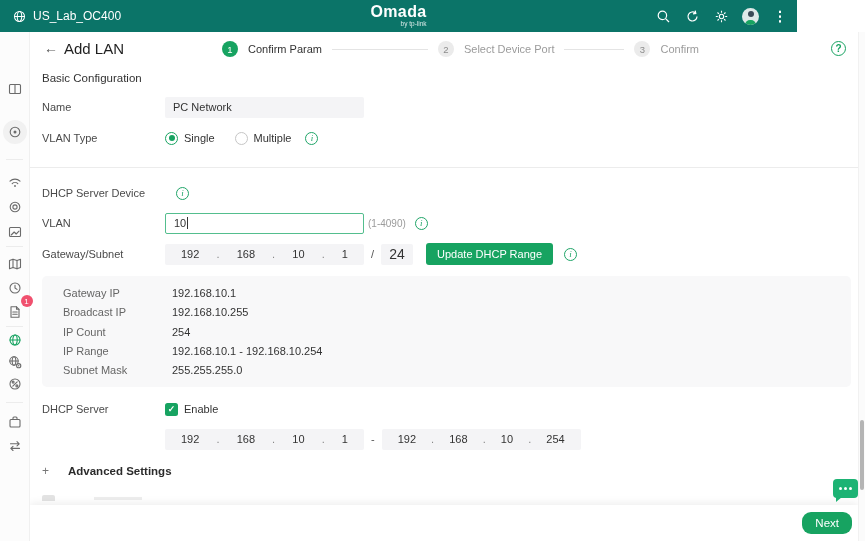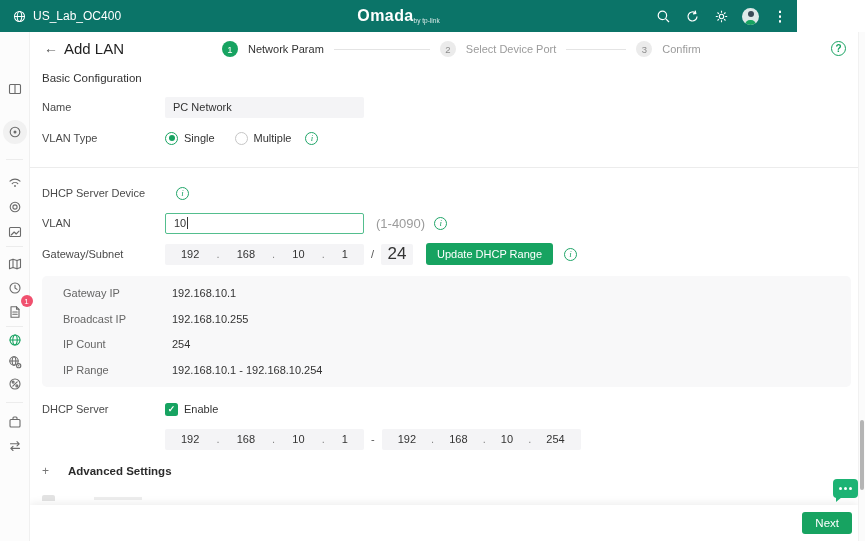--- a/index.html
+++ b/index.html
@@ -2,21 +2,21 @@
 <html><head>
 <meta charset="utf-8">
 <style>
   * { margin:0; padding:0; box-sizing:border-box; }
   html,body { width:865px; height:541px; overflow:hidden; }
   body { font-family:"Liberation Sans", sans-serif; background:#fff; position:relative; }
 
   
   .topbar { position:absolute; top:0; left:0; width:797px; height:32px; background:#0B7468; color:#fff; display:flex; align-items:center; z-index:20; }
   .site { display:flex; align-items:center; gap:7px; margin-left:13px; font-size:12px; }
-  .logo { position:absolute; left:50%; transform:translateX(-50%); display:flex; flex-direction:row; align-items:center; line-height:1; }
+  .logo { position:absolute; left:50%; transform:translateX(-50%); display:flex; flex-direction:column; align-items:center; line-height:1; }
   .logo .main { font-size:16px; font-weight:700; letter-spacing:.4px; }
   .logo .sub { font-size:6.5px; opacity:.85; align-self:flex-end; margin-top:1px; }
   .top-icons { position:absolute; right:9px; display:flex; align-items:center; gap:13px; }
   .tico { width:16px; height:16px; display:flex; align-items:center; justify-content:center; cursor:pointer; }
   .kebab::after { content:"\22EE"; font-size:14px; color:#fff; font-weight:bold; }
   .avatar { width:17px; height:17px; border-radius:50%; background:#dfe9e8; position:relative; overflow:hidden; }
   .avatar .head { position:absolute; top:3px; left:5.5px; width:6px; height:6px; border-radius:50%; background:#3c4a57; }
   .avatar .body { position:absolute; bottom:-2px; left:3px; width:11px; height:7px; border-radius:5px 5px 0 0; background:#17A361; }
 
   
@@ -46,52 +46,52 @@
 
   .section-title { position:absolute; left:12px; top:40px; font-size:11.5px; color:#333; font-weight:500; }
   .frow { position:absolute; left:12px; display:flex; align-items:center; height:22px; }
   .flabel { width:123px; font-size:11px; color:#4a4a4a; flex:none; }
   .cdiv { position:absolute; left:0; right:0; top:135px; height:1px; background:#ececec; }
 
   .field { width:199px; height:21px; background:#f4f4f6; border-radius:2px; display:flex; align-items:center; padding:0 8px; font-size:11px; color:#333; flex:none; }
   .field.focused { background:#fff; border:1px solid #53BE8E; }
   .caret { width:1px; height:12px; background:#333; margin-left:1px; }
   .chev { width:5px; height:5px; border-right:1px solid #8a8a8a; border-bottom:1px solid #8a8a8a; transform:rotate(45deg); margin-left:auto; margin-top:-3px; }
-  .hint { font-size:13px; color:#9b9b9b; margin-left:12px; }
+  .hint { font-size:10px; color:#9b9b9b; margin-left:4px; }
   .iico { width:13px; height:13px; border:1px solid #1fa568; border-radius:50%; color:#1fa568; display:flex; align-items:center; justify-content:center; margin-left:11px; flex:none; }
   .iico::after { content:"i"; font-size:9px; font-family:"Liberation Serif", serif; font-style:italic; }
 
   .radio { width:13px; height:13px; border-radius:50%; border:1px solid #c6c6c6; display:flex; align-items:center; justify-content:center; flex:none; cursor:pointer; }
   .radio.checked { border-color:#17A361; }
   .radio.checked::after { content:""; width:6px; height:6px; border-radius:50%; background:#17A361; }
   .rlabel { font-size:11px; color:#333; margin-left:6px; }
 
   .ipgroup { width:199px; height:21px; background:#f4f4f6; border-radius:2px; display:flex; align-items:center; justify-content:space-between; padding:0 16px; font-size:11px; color:#333; flex:none; }
   .ipdot { color:#888; }
   .sep { font-size:11px; color:#555; margin:0 7px; }
-  .smallfield { width:32px; height:21px; background:#f4f4f6; border-radius:2px; display:flex; align-items:center; justify-content:center; font-size:17px; color:#333; flex:none; }
+  .smallfield { width:32px; height:21px; background:#f4f4f6; border-radius:2px; display:flex; align-items:center; justify-content:center; font-size:14px; color:#333; flex:none; }
   .btn { height:22px; background:#17A361; color:#fff; font-size:11px; border:none; border-radius:3px; padding:0 11px; display:flex; align-items:center; margin-left:13px; cursor:pointer; flex:none; }
 
   .panel { position:absolute; left:12px; right:7px; top:244px; height:111px; background:#f8f8f9; border-radius:5px; padding:11px 14px; display:flex; flex-direction:column; justify-content:space-between; }
   .prow { display:flex; font-size:11px; }
   .plab { width:109px; color:#666; flex:none;margin-left:7px; }
   .pval { color:#333; }
 
   .cb { width:13px; height:13px; background:#17A361; border-radius:2.5px; display:flex; align-items:center; justify-content:center; flex:none; cursor:pointer; }
   .cb::after { content:"\2713"; color:#fff; font-size:9px; font-weight:bold; }
 
   .adv { position:absolute; left:12px; top:432px; display:flex; align-items:center; cursor:pointer; }
   .plus { font-size:12px; color:#777; width:14px; }
   .advlabel { font-size:11.5px; color:#2b2b2b; font-weight:600; margin-left:12px; }
 
   .cut1 { position:absolute; left:12px; top:463px; width:13px; height:6px; background:#e3e3e3; border-radius:2px 2px 0 0; }
   .cut2 { position:absolute; left:64px; top:465px; width:48px; height:3px; background:#ededed; }
 
   .footer { position:absolute; left:0; right:0; bottom:0; height:36px; background:#fff; box-shadow:0 -2px 8px rgba(0,0,0,.07); z-index:5; }
-  .next { position:absolute; right:6px; top:7px; height:22px; background:#17A361; color:#fff; font-size:11.5px; border:none; border-radius:3px; padding:0 13px; display:flex; align-items:center; cursor:pointer; }
+  .next { position:absolute; right:6px; top:7px; height:22px; background:#17A361; color:#fff; font-size:11.5px; border:none; border-radius:9px; padding:0 13px; display:flex; align-items:center; cursor:pointer; }
 
   .chat { position:absolute; left:833px; top:479px; width:25px; height:19px; background:#1DB374; border-radius:4px; display:flex; align-items:center; justify-content:center; gap:2px; z-index:30; cursor:pointer; }
   .chat i { width:3px; height:3px; border-radius:50%; background:#fff; }
   .chat::after { content:""; position:absolute; left:3px; bottom:-4px; width:0; height:0; border-left:6px solid #1DB374; border-bottom:5px solid transparent; }
 
   .scroll { position:absolute; right:0; top:32px; width:7px; bottom:0; background:#fbfbfb; border-left:1px solid #f1f1f1; z-index:25; }
   .thumb { position:absolute; left:1px; width:4px; top:388px; height:70px; background:#b5b5b5; border-radius:2px; cursor:pointer; }
 </style>
 </head>
 <body>
@@ -232,21 +232,21 @@
   </div>
 </div>
 
 <div class="content">
 
   <div class="hdr">
     <span class="back">←</span>
     <span class="title">Add LAN</span>
     <div class="stepper">
       <span class="scircle on">1</span>
-      <span class="slabel on">Network Param</span>
+      <span class="slabel on">Confirm Param</span>
       <span class="sline" style="width:96px"></span>
       <span class="scircle off">2</span>
       <span class="slabel off">Select Device Port</span>
       <span class="sline" style="width:60px"></span>
       <span class="scircle off">3</span>
       <span class="slabel off">Confirm</span>
     </div>
     <span class="help"></span>
   </div>
 
@@ -314,20 +314,24 @@
       <span class="pval">192.168.10.255</span>
     </div>
     <div class="prow">
       <span class="plab">IP Count</span>
       <span class="pval">254</span>
     </div>
     <div class="prow">
       <span class="plab">IP Range</span>
       <span class="pval">192.168.10.1 - 192.168.10.254</span>
     </div>
+    <div class="prow">
+      <span class="plab">Subnet Mask</span>
+      <span class="pval">255.255.255.0</span>
+    </div>
   </div>
 
   <div class="frow" style="top:369px;height:16px">
     <span class="flabel">DHCP Server</span>
     <span class="cb"></span>
     <span class="rlabel">Enable</span>
   </div>
 
   <div class="frow" style="top:396px">
     <span class="flabel"></span>

